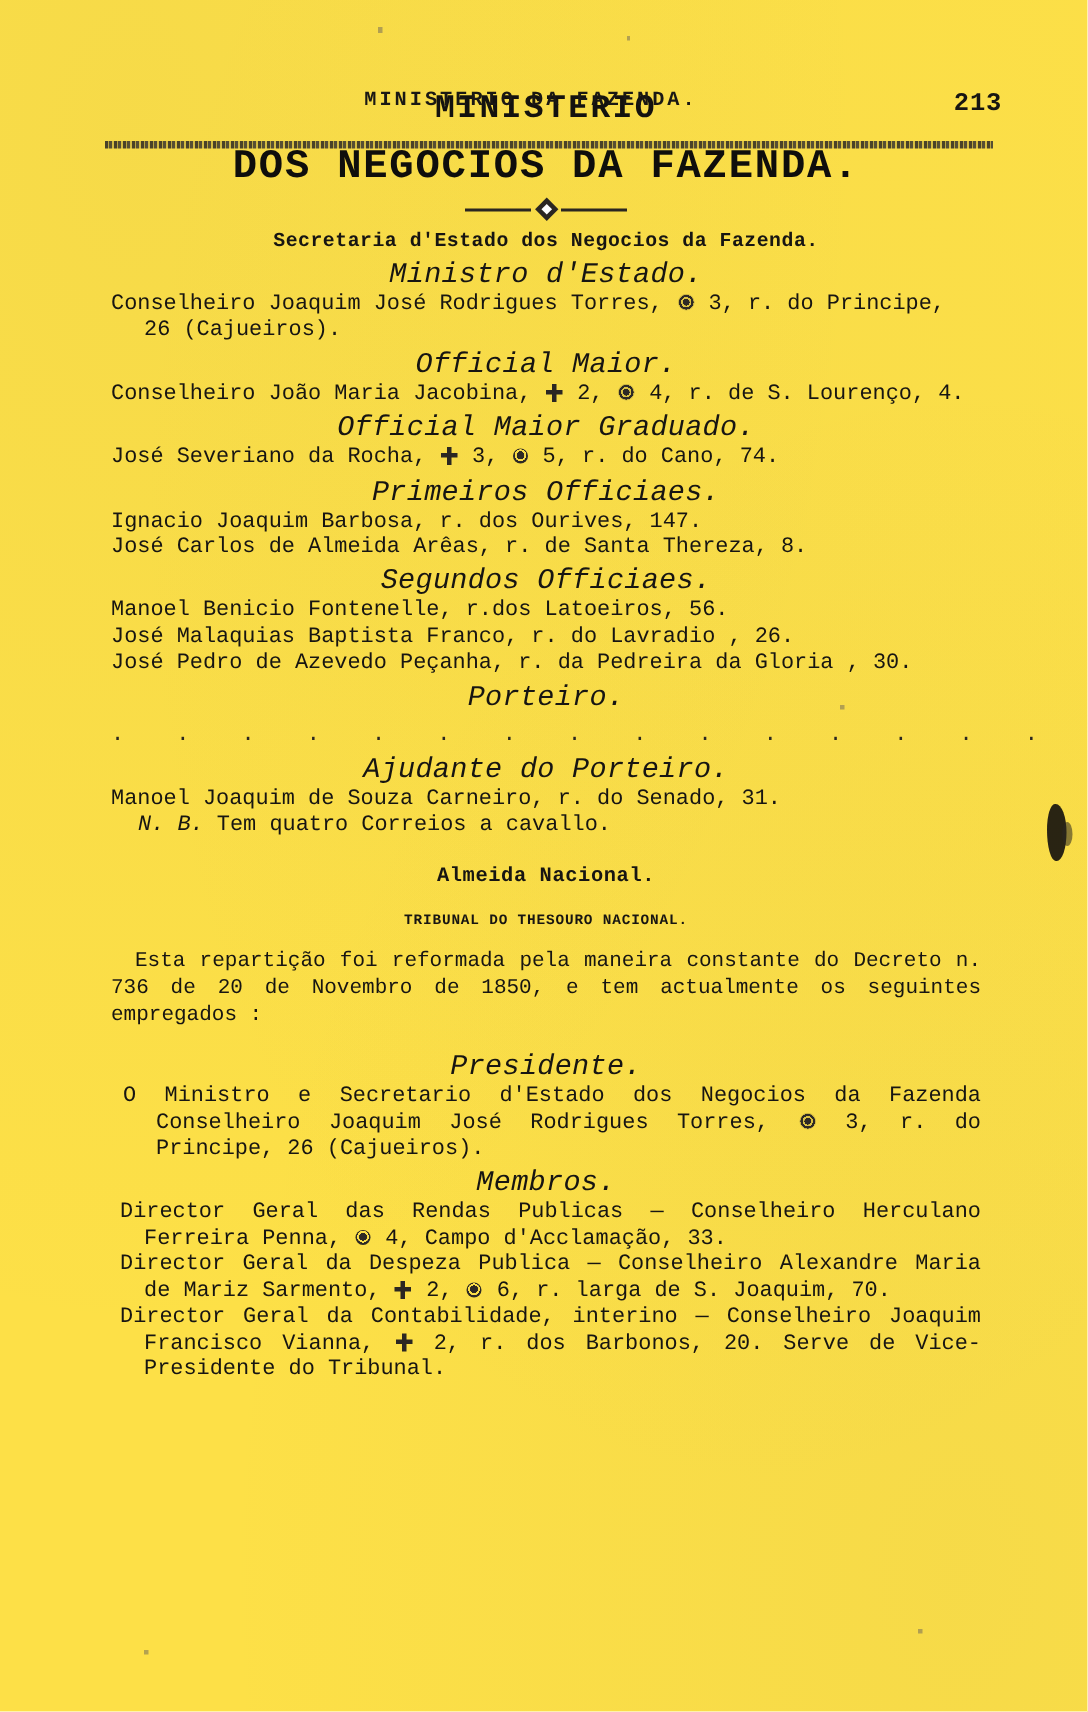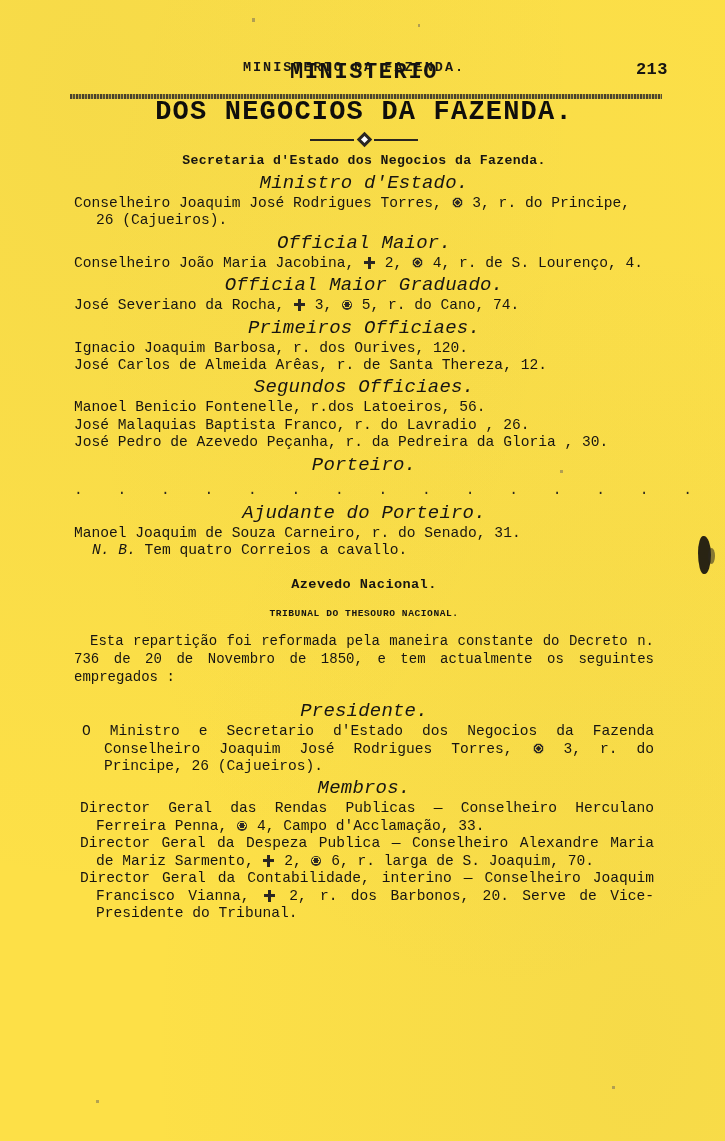--- a/index.html
+++ b/index.html
@@ -288,38 +288,38 @@
     <div class="ital-head">Ministro d'Estado.</div>
     <p class="entry hang">Conselheiro Joaquim José Rodrigues Torres, <span class="med"></span> 3, r. do Principe, 26 (Cajueiros).</p>
 
     <div class="ital-head">Official Maior.</div>
     <p class="entry hang">Conselheiro João Maria Jacobina, <span class="cross"></span> 2, <span class="med"></span> 4, r. de S. Lourenço, 4.</p>
 
     <div class="ital-head">Official Maior Graduado.</div>
     <p class="entry hang">José Severiano da Rocha, <span class="cross"></span> 3, <span class="med sm"></span> 5, r. do Cano, 74.</p>
 
     <div class="ital-head">Primeiros Officiaes.</div>
-    <p class="entry hang">Ignacio Joaquim Barbosa, r. dos Ourives, 120.</p>
-    <p class="entry hang">José Carlos de Almeida Arêas,  r. de Santa Thereza, 12.</p>
+    <p class="entry hang">Ignacio Joaquim Barbosa, r. dos Ourives, 147.</p>
+    <p class="entry hang">José Carlos de Almeida Arêas,  r. de Santa Thereza, 8.</p>
 
     <div class="ital-head">Segundos Officiaes.</div>
     <p class="entry hang">Manoel Benicio Fontenelle, r.dos Latoeiros, 56.</p>
     <p class="entry hang">José Malaquias Baptista Franco, r. do Lavradio , 26.</p>
     <p class="entry hang">José Pedro de Azevedo Peçanha, r. da Pedreira da Gloria , 30.</p>
 
     <div class="ital-head">Porteiro.</div>
     <div class="dots">. . . . . . . . . . . . . . .</div>
 
     <div class="ital-head">Ajudante do Porteiro.</div>
     <p class="entry hang">Manoel Joaquim de Souza Carneiro, r. do Senado, 31.</p>
     <p class="entry" style="padding-left:18px;"><span class="it">N. B.</span> Tem quatro Correios a cavallo.</p>
 
     <div class="spacer-6"></div>
 
-    <div class="thesouro">Azevedo Nacional.</div>
+    <div class="thesouro">Almeida Nacional.</div>
     <div class="tribunal">TRIBUNAL DO THESOURO NACIONAL.</div>
 
     <p class="blockpara"><span class="first"></span><span>Esta repartição foi reformada pela maneira constante do Decreto n. 736 de 20 de Novembro de 1850, e tem actualmente os seguintes empregados :</span></p>
 
     <div class="ital-head">Presidente.</div>
     <p class="entry hang" style="text-align:justify;padding-left:30px;text-indent:-22px;">O Ministro e Secretario d'Estado dos Negocios da Fazenda Conselheiro Joaquim José Rodrigues Torres, <span class="med"></span> 3, r. do Principe, 26 (Cajueiros).</p>
 
     <div class="ital-head">Membros.</div>
     <p class="entry hang" style="text-align:justify;padding-left:22px;text-indent:-16px;">Director Geral das Rendas Publicas — Conselheiro Herculano Ferreira Penna, <span class="med sm"></span> 4, Campo d'Acclamação, 33.</p>
     <p class="entry hang" style="text-align:justify;padding-left:22px;text-indent:-16px;">Director Geral da Despeza Publica — Conselheiro Alexandre Maria de Mariz Sarmento, <span class="cross"></span> 2, <span class="med sm"></span> 6, r. larga de S. Joaquim, 70.</p>

